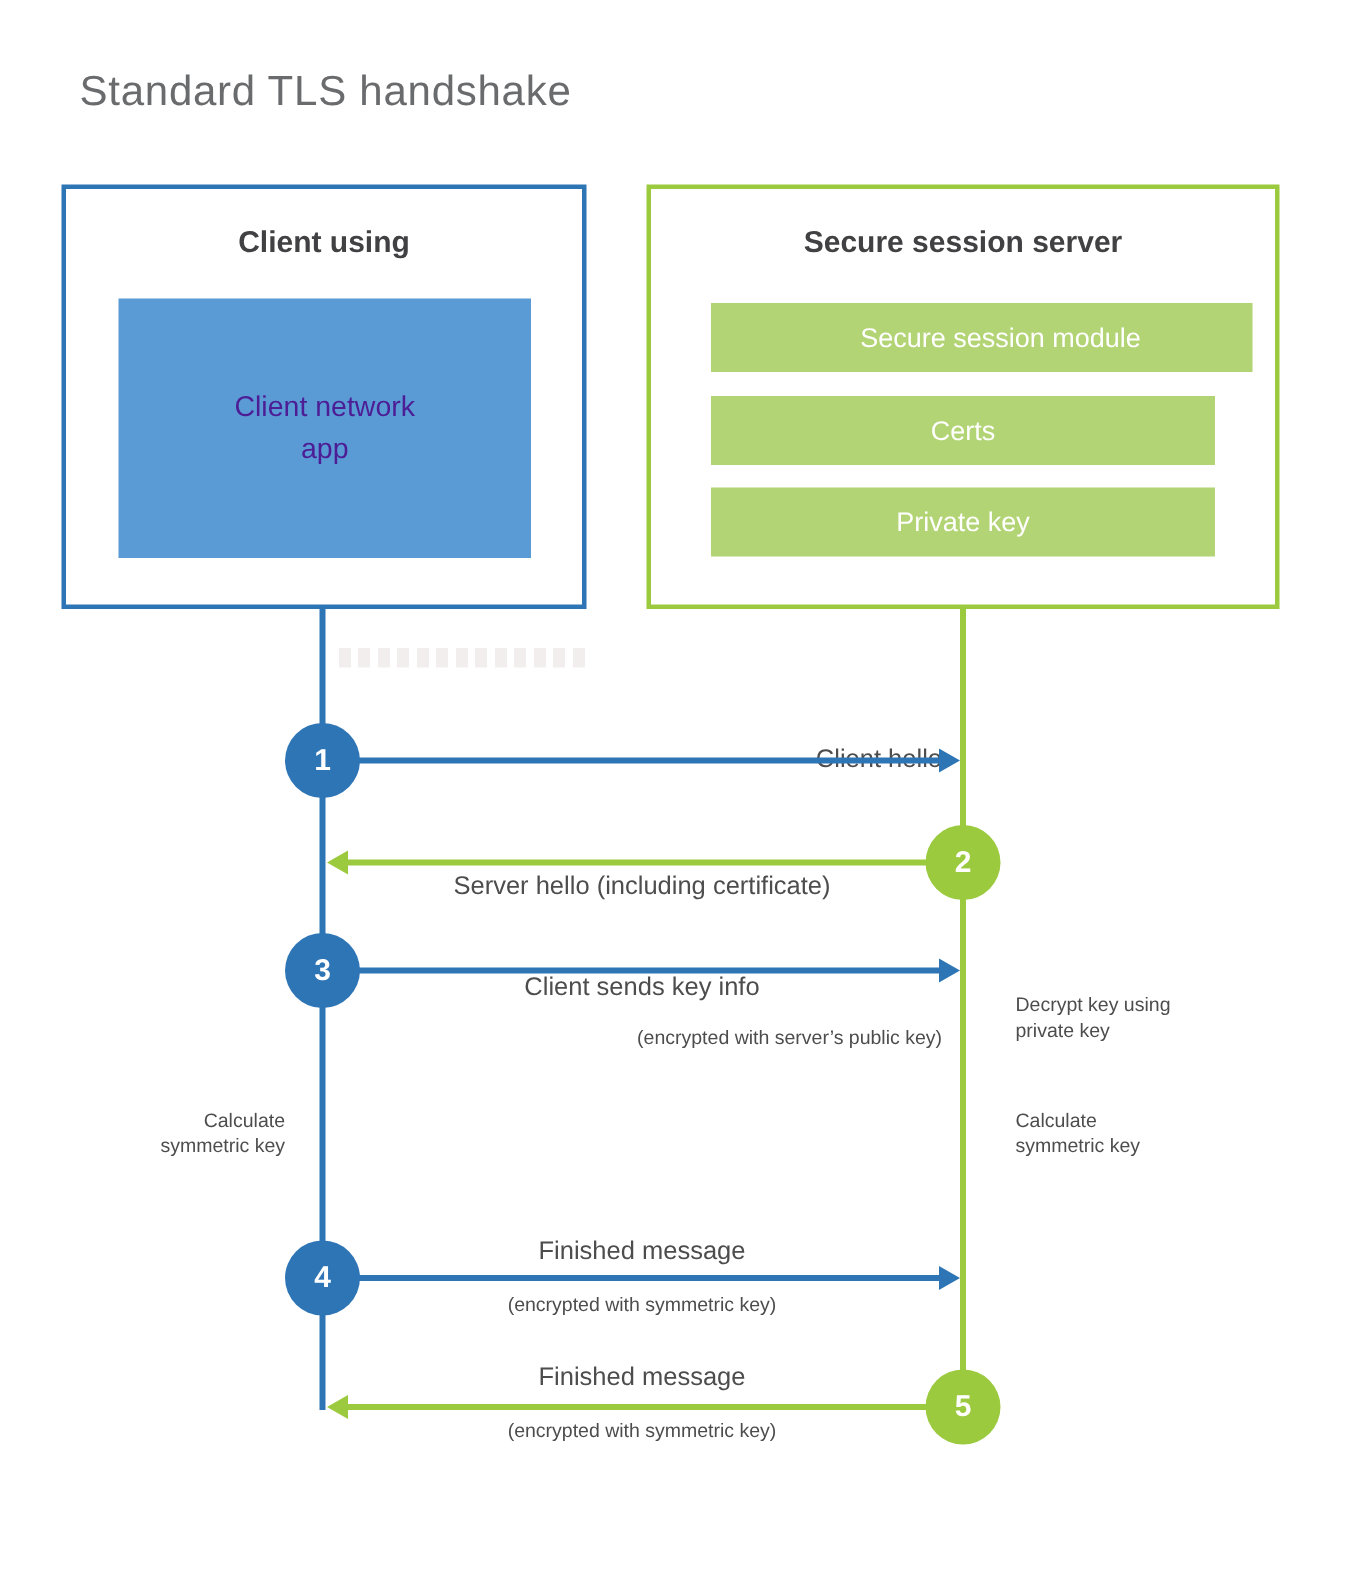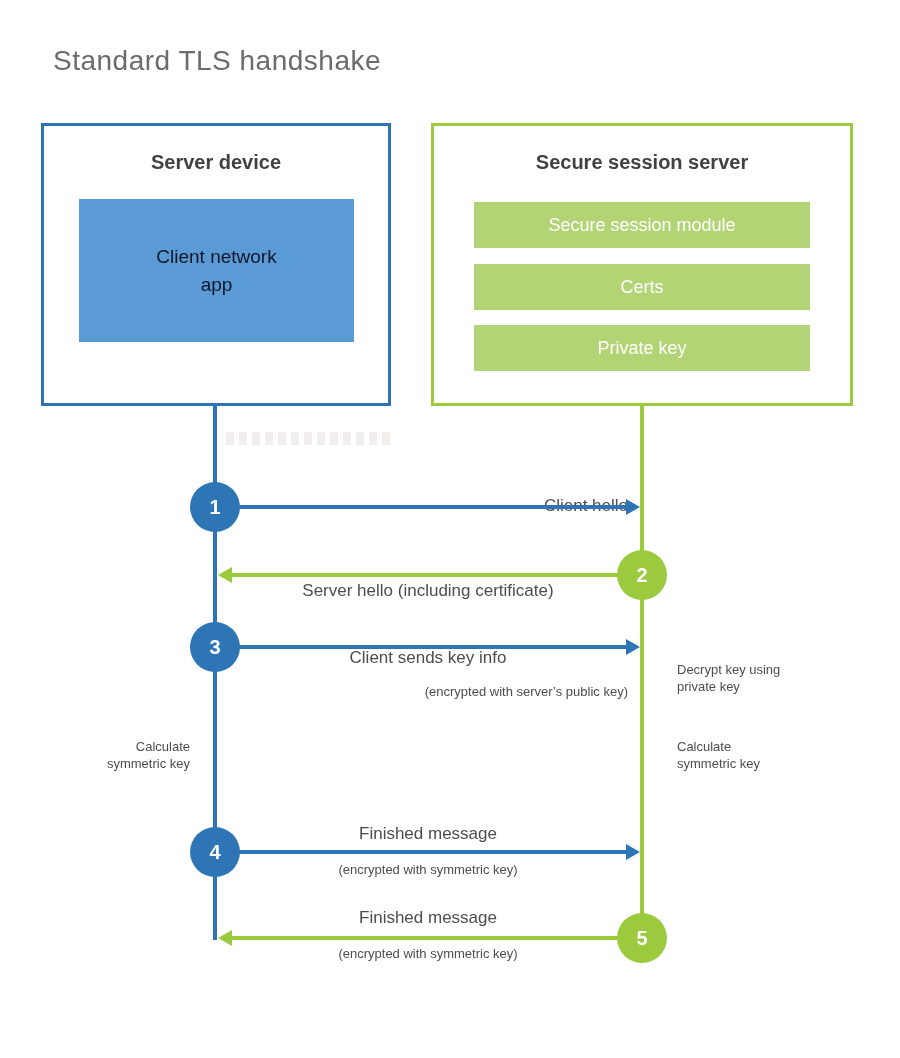--- a/index.html
+++ b/index.html
@@ -37,23 +37,23 @@
     margin-top: 25px;
     text-align: center;
     font-size: 20px;
     font-weight: bold;
     color: var(--ink);
   }
 
   .client-app {
     position: absolute;
     left: 79px; top: 199px;
-    width: 275px; height: 143px;
+    width: 275px; height: 173px;
     background: var(--blue_light);
-    color: #0f172a;
+    color: #4c1d95;
     font-size: 19px;
     line-height: 28px;
     display: flex; align-items: center; justify-content: center;
     text-align: center;
   }
 
   .server-bar {
     position: absolute;
     left: 474px;
     width: 336px; height: 46px;
@@ -124,29 +124,29 @@
   .multiline { white-space: pre-line; }
 </style>
 </head>
 <body>
 
 <div class="canvas">
 
   <h1 class="page-title">Standard TLS handshake</h1>
 
   <div class="entity-box client">
-    <div class="entity-title">Server device</div>
+    <div class="entity-title">Client using</div>
   </div>
   <div class="client-app multiline">Client network
 app</div>
 
   <div class="entity-box server">
     <div class="entity-title">Secure session server</div>
   </div>
-  <div class="server-bar" style="top:202px;">Secure session module</div>
+  <div class="server-bar" style="top:202px;padding-left:25px;">Secure session module</div>
   <div class="server-bar" style="top:264px;">Certs</div>
   <div class="server-bar" style="top:325px;">Private key</div>
 
   <div class="vline blue"></div>
   <div class="vline green"></div>
   <div class="ghost-dashes"></div>
 
   <div class="step-circle blue" style="left:190px; top:482px;">
     <span>1</span>
   </div>

